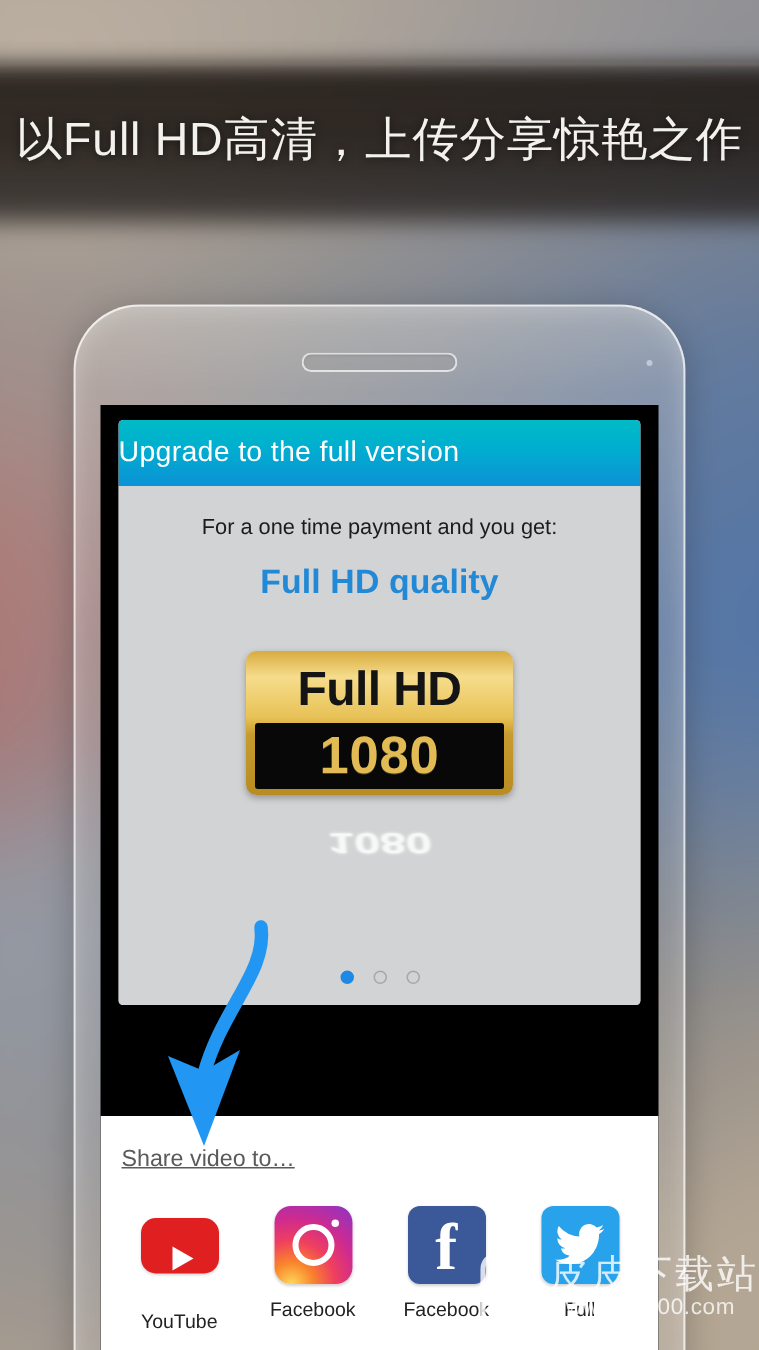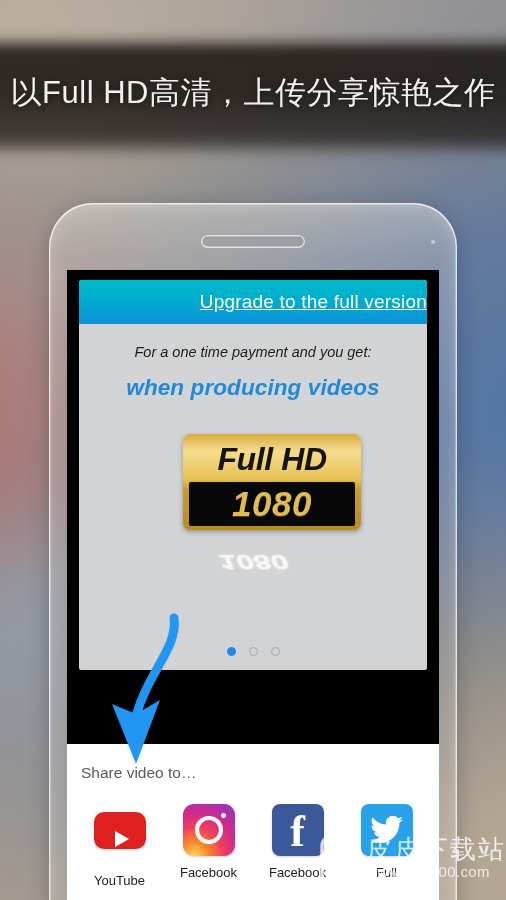--- a/index.html
+++ b/index.html
@@ -154,35 +154,33 @@
   
   .card {
     margin: 10px 12px 0 12px;
     border-radius: 3px;
     overflow: hidden;
     background: #d2d3d4;
   }
   .upgrade-banner {
     height: 44px;
     line-height: 44px;
-    text-align: right;
+    text-align: left;
     color: #ffffff;
     font-size: 19px;
     font-weight: 400;
     background: linear-gradient(180deg, #00bac6 0%, #00b0cf 38%, #0c92d6 100%);
     border-radius: 3px 3px 0 0;
     letter-spacing: 0.2px;
-    text-decoration: underline;
   }
   .card-body {
     position: relative;
     padding: 20px 0 0 0;
     height: 326px;
     background: #d2d3d4;
-    font-style: italic;
   }
   .payline {
     text-align: center;
     color: #1c1c1c;
     font-size: 14.5px;
     font-weight: 400;
   }
   .promo {
     margin-top: 14px;
     text-align: center;
@@ -203,21 +201,20 @@
   }
   .badge {
     position: relative;
     width: 178px;
     height: 96px;
     border-radius: 7px;
     background: linear-gradient(180deg, #d9ab3f 0%, #f6dc8c 18%, #e8c257 46%, #c79b2e 58%, #b98c23 100%);
     box-shadow: 0 2px 5px rgba(0,0,0,0.30);
     padding: 5px;
     box-sizing: border-box;
-    margin-left: 19px;
   }
   .badge-top {
     height: 42px;
     line-height: 40px;
     text-align: center;
     color: #141414;
     font-size: 32px;
     font-weight: bold;
     letter-spacing: -0.4px;
   }
@@ -277,20 +274,21 @@
     left: 0; right: 0; bottom: 0;
     top: 474px;
     background: #ffffff;
     box-shadow: 0 -1px 3px rgba(0,0,0,0.12);
   }
   .share-title {
     margin: 20px 0 0 14px;
     color: #5a5a5a;
     font-size: 15.5px;
     font-weight: 400;
+    text-decoration: underline;
   }
   .share-row {
     display: flex;
     margin-top: 22px;
     padding: 0 8px;
   }
   .share-item {
     flex: 1;
     text-align: center;
   }
@@ -417,21 +415,21 @@
     <div class="screen">
 
 
       <div class="card">
         <div class="upgrade-banner">Upgrade to the full version</div>
 
         <div class="card-body">
           <div class="payline">For a one time payment and you get:</div>
 
           <div class="promo">
-            <div>when producing videos</div>
+            <div>Full HD quality</div>
           </div>
 
           <div class="badge-wrap">
             <div class="badge">
               <div class="badge-top">Full HD</div>
               <div class="badge-bot">1080</div>
             </div>
             <div class="badge-reflect">1080</div>
           </div>
 

